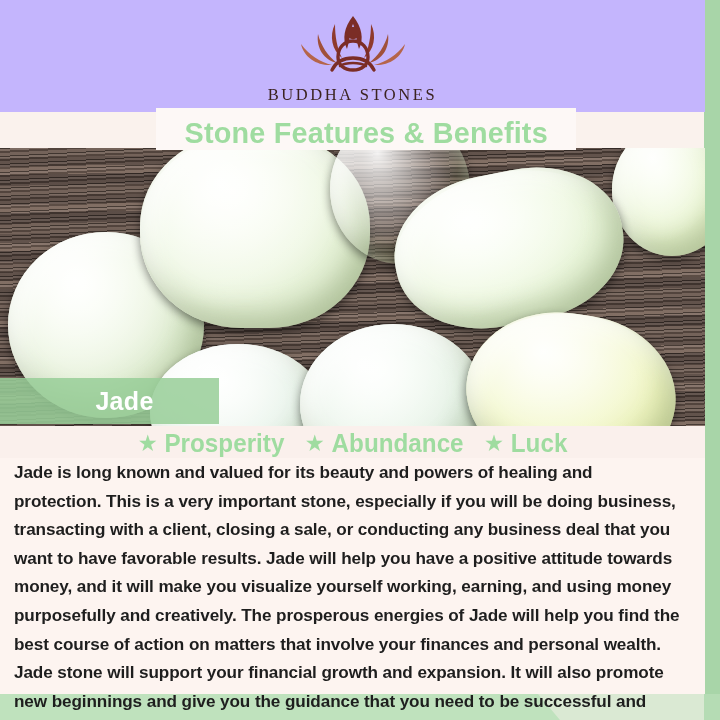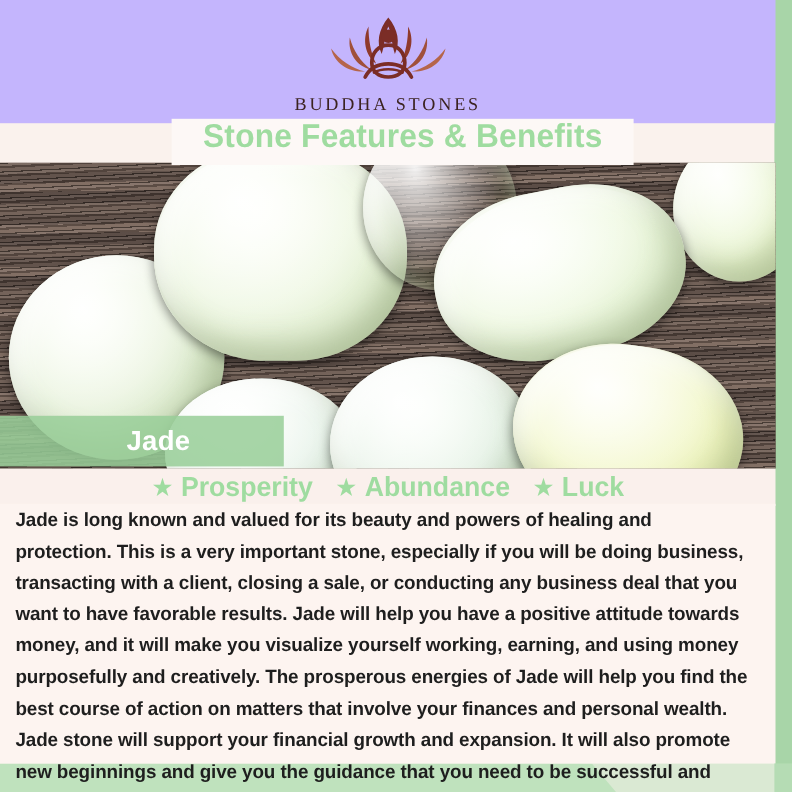--- a/index.html
+++ b/index.html
@@ -51,21 +51,21 @@
   .logo svg{display:block;}
   .logo-word{
     font-family:"Liberation Serif","DejaVu Serif",serif;
     font-size:16.5px;letter-spacing:2.6px;color:#3b2320;font-weight:400;
     margin-top:1px;
   }
 
   
   .titlebar{
     position:absolute;left:156px;top:108px;width:420px;height:42px;
-    background:#fdf8f6;display:flex;align-items:flex-start;justify-content:center;
+    background:#fdf8f6;display:flex;align-items:flex-end;justify-content:center;
     z-index:4;
   }
   .titlebar .t{
     font-size:30px;font-weight:bold;color:#9fdca0;
     font-stretch:condensed;letter-spacing:.2px;white-space:nowrap;
     transform:scaleX(.96);
   }
 
   
   .photo{
@@ -108,21 +108,21 @@
     background:radial-gradient(ellipse at 40% 26%,#fbfffa 0%,#e8f3ea 45%,#d4e4d6 78%,#bdd0bf 100%);}
   .st6{left:300px;top:176px;width:186px;height:160px;
     background:radial-gradient(ellipse at 42% 28%,#f9fff8 0%,#e6f2e6 48%,#d0e2d0 80%,#b9cdb9 100%);}
   .st7{left:466px;top:166px;width:210px;height:160px;border-radius:46%/50%;transform:rotate(8deg);
     background:radial-gradient(ellipse at 40% 28%,#fbfde4 0%,#f2f7c9 45%,#e3ebad 78%,#cfd894 100%);}
   .st8{left:612px;top:-24px;width:120px;height:132px;
     background:radial-gradient(ellipse at 40% 36%,#f6fde8 0%,#e8f4cf 55%,#d3e3b4 100%);}
 
   
   .jade-banner{
-    position:absolute;left:0;top:378px;width:258px;height:46px;
+    position:absolute;left:0;top:378px;width:219px;height:46px;
     background:rgba(152,206,152,.86);
     display:flex;align-items:center;justify-content:center;z-index:5;
   }
   .jade-banner .j{
     color:#ffffff;font-size:25px;font-weight:bold;letter-spacing:.3px;
     padding-left:30px;
   }
 
   
   .benefits-wrap{

